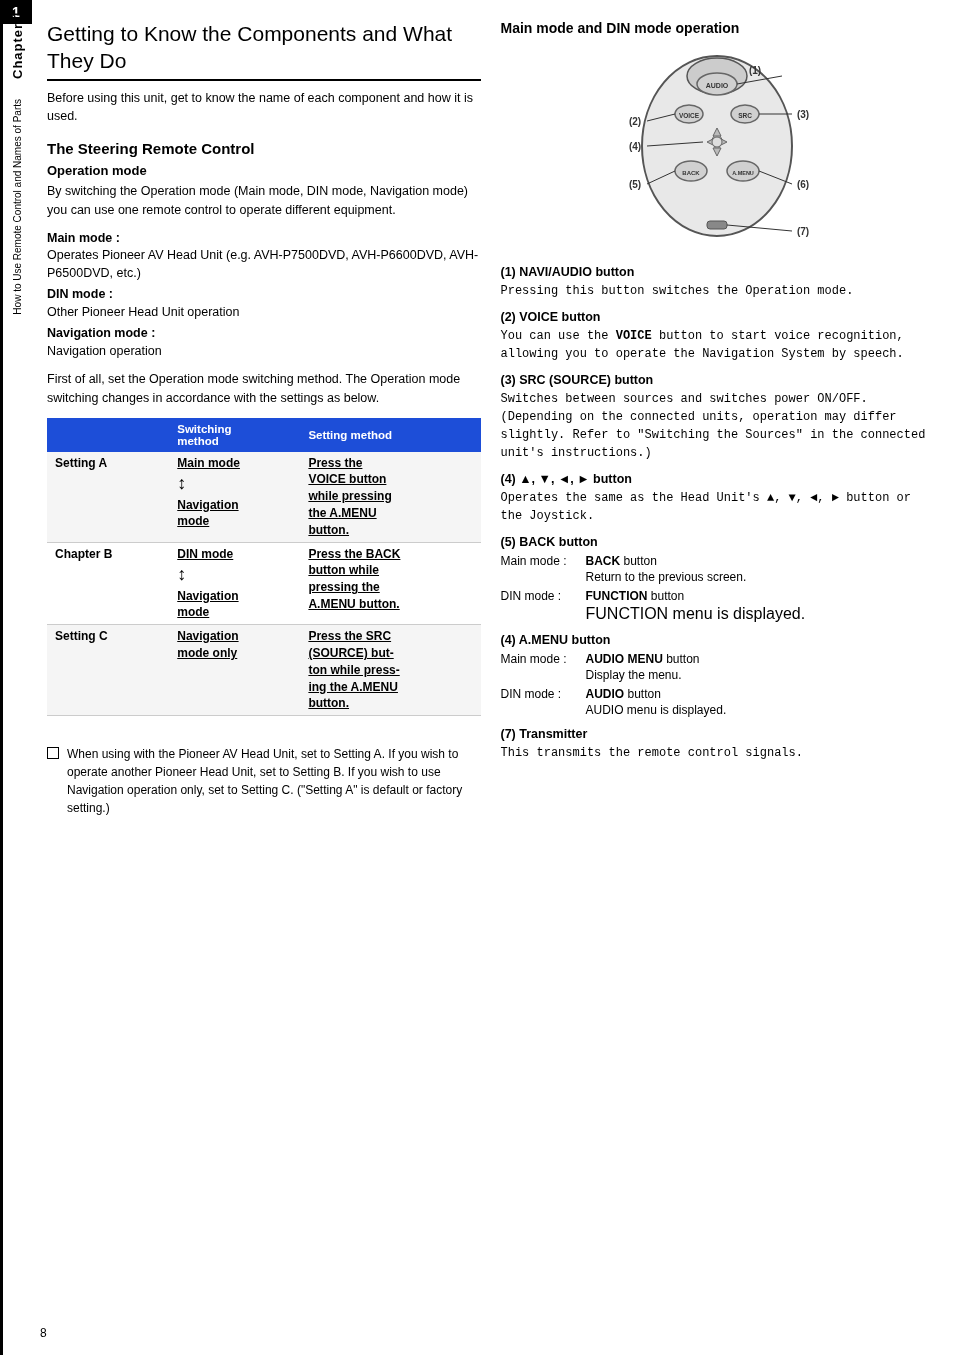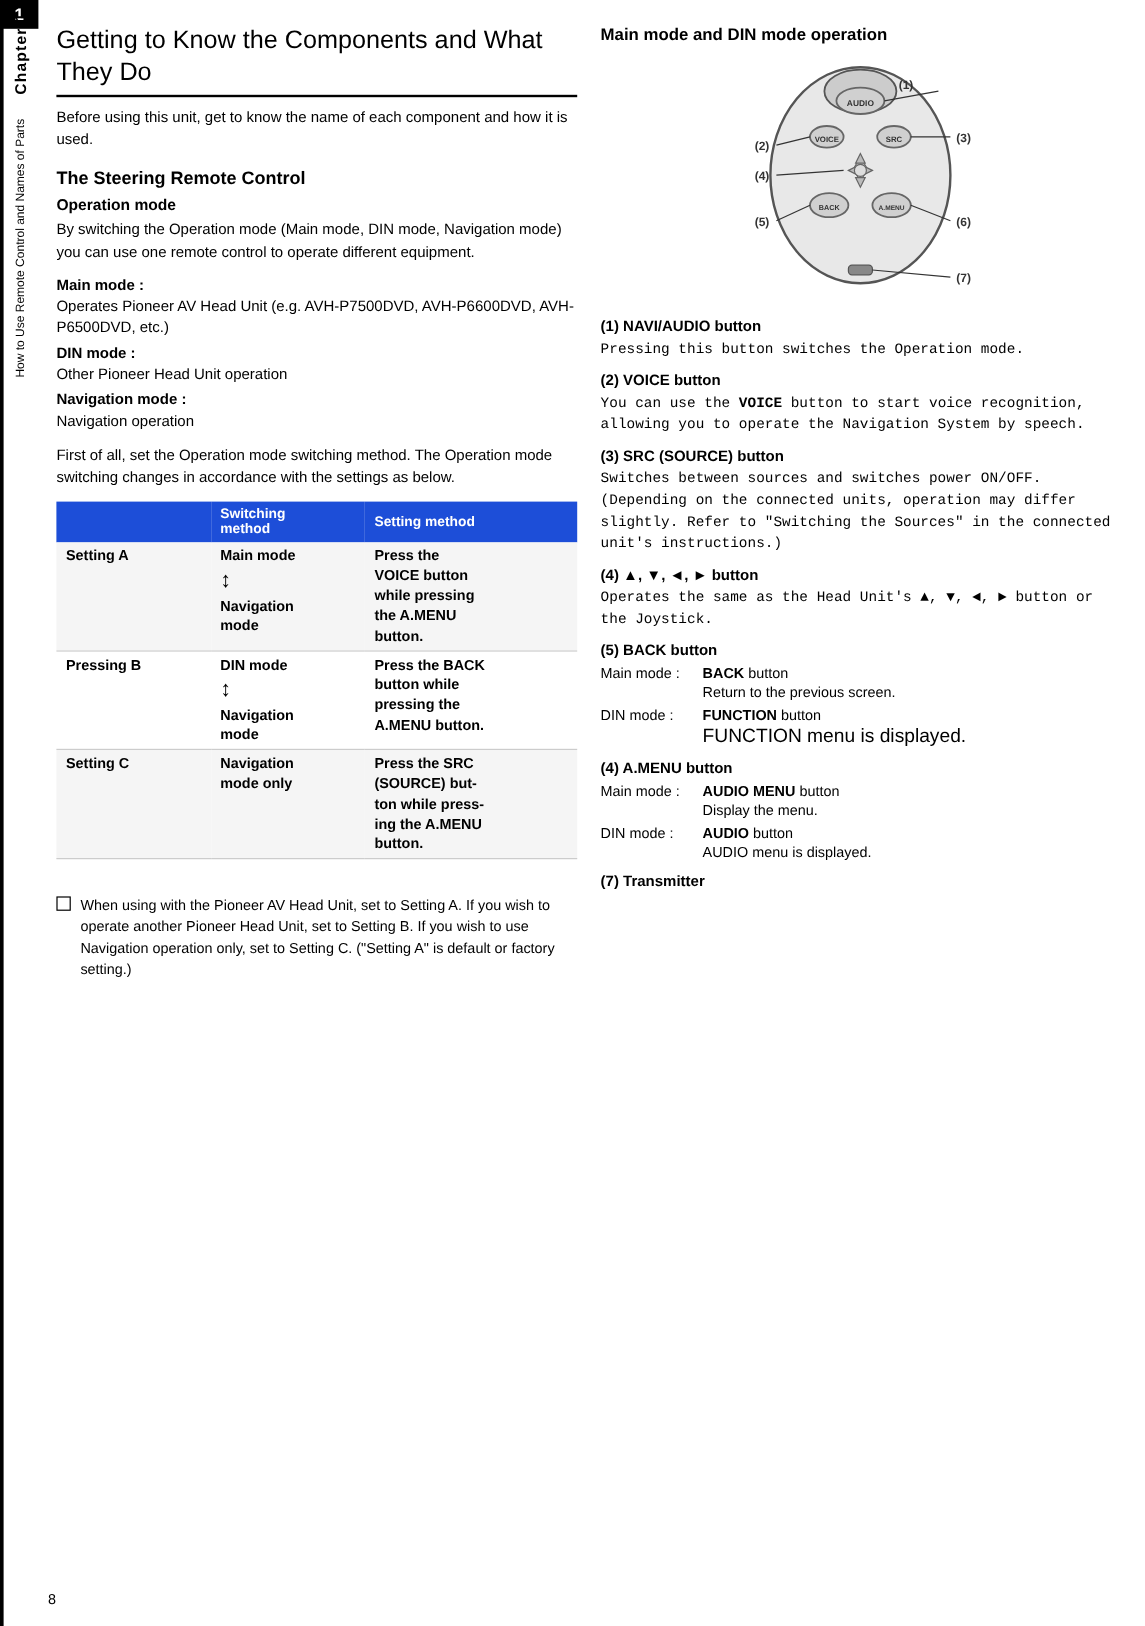--- a/index.html
+++ b/index.html
@@ -159,20 +159,21 @@
       background: #fff;
     }
 
     .row-label {
       font-weight: bold;
       white-space: nowrap;
     }
 
     .bold-text {
       font-weight: bold;
+      text-decoration: underline;
     }
 
     
     .note-box {
       display: flex;
       gap: 8px;
       margin-top: 29px;
       font-size: 12px;
       line-height: 1.5;
     }
@@ -299,21 +300,21 @@
               <td>
                 <span class="bold-text">Main mode</span><br>
                 <span style="font-size:18px;">↕</span><br>
                 <span class="bold-text">Navigation<br>mode</span>
               </td>
               <td>
                 <span class="bold-text">Press the<br>VOICE button<br>while pressing<br>the A.MENU<br>button.</span>
               </td>
             </tr>
             <tr>
-              <td class="row-label">Pressing B</td>
+              <td class="row-label">Chapter B</td>
               <td>
                 <span class="bold-text">DIN mode</span><br>
                 <span style="font-size:18px;">↕</span><br>
                 <span class="bold-text">Navigation<br>mode</span>
               </td>
               <td>
                 <span class="bold-text">Press the BACK<br>button while<br>pressing the<br>A.MENU button.</span>
               </td>
             </tr>
             <tr>
@@ -443,20 +444,21 @@
           <div style="margin-left:85px;font-size:12px;margin-bottom:3px;">Display the menu.</div>
           <div class="mode-row">
             <span class="mode-name">DIN mode :</span>
             <span class="mode-value"><strong>AUDIO</strong> button</span>
           </div>
           <div style="margin-left:85px;font-size:12px;margin-bottom:3px;">AUDIO menu is displayed.</div>
         </div>
 
         <div class="btn-section">
           <p class="btn-title">(7) Transmitter</p>
+          <p class="btn-desc">This transmits the remote control signals.</p>
         </div>
 
       </div>
     </div>
 
     <div class="page-number">8</div>
 
   </div>
 </div>
 

